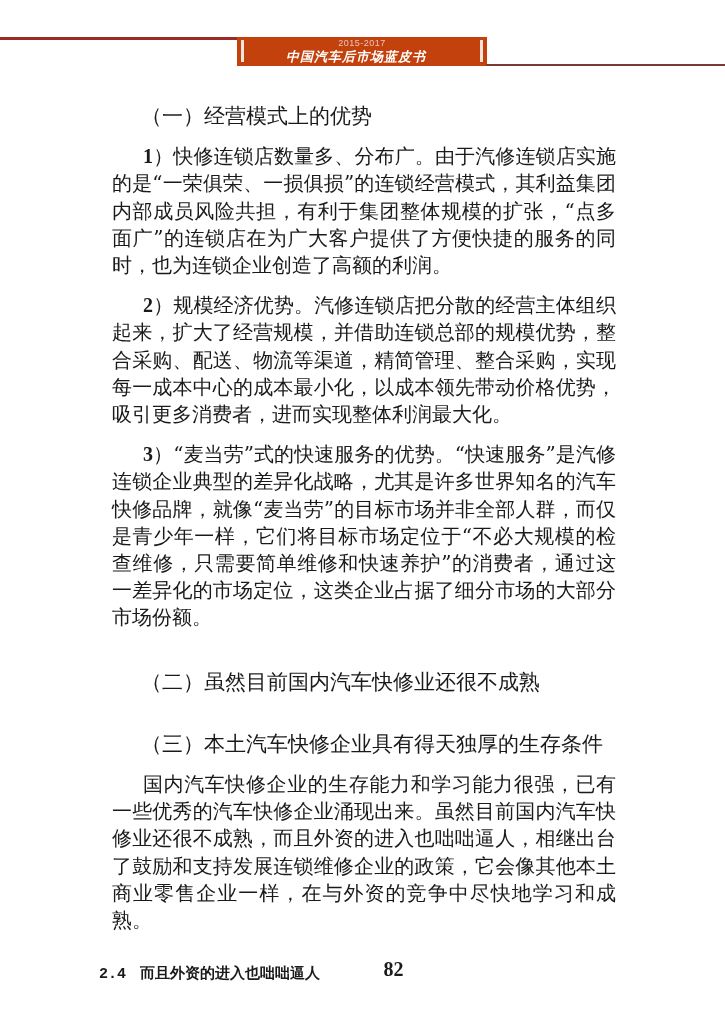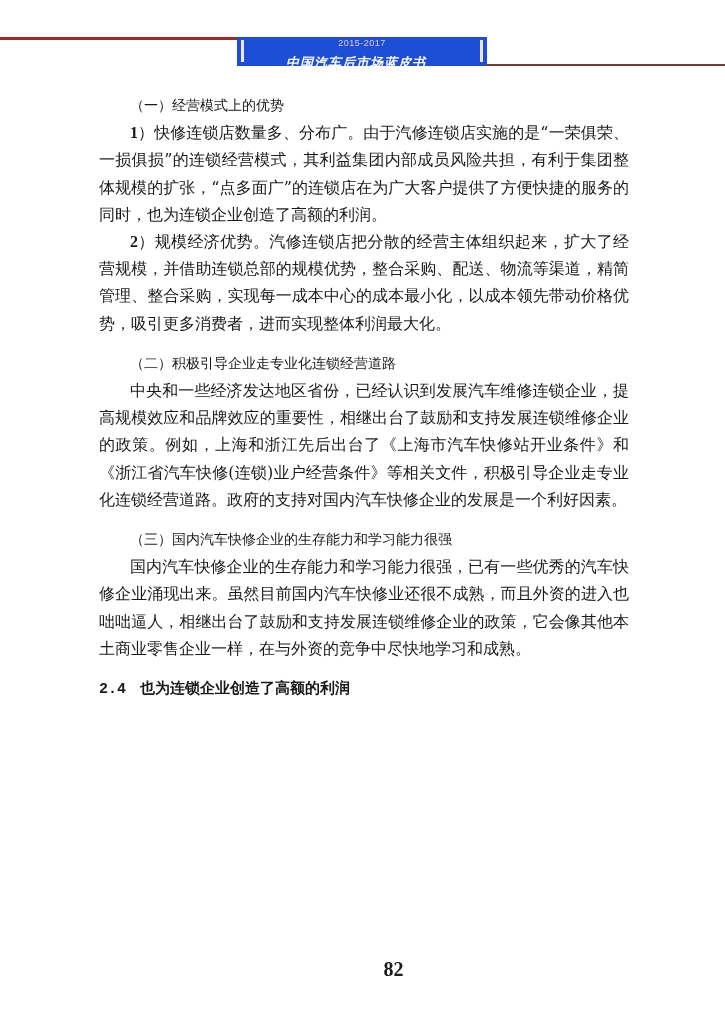--- a/index.html
+++ b/index.html
@@ -3,36 +3,36 @@
 <meta charset="utf-8">
 <style>
   html, body { margin: 0; padding: 0; }
   body {
     width: 725px; height: 1024px; background: #ffffff; position: relative; overflow: hidden;
     font-family: "DejaVu Serif", "Liberation Serif", serif; color: #1a1a1a;
   }
   .hdr-line-left { position: absolute; left: 0; top: 37px; width: 238px; height: 3px; background: #9b2b27; }
   .hdr-line-right { position: absolute; left: 486px; top: 64px; width: 239px; height: 2px; background: #7a3a33; }
   .banner {
-    position: absolute; left: 237px; top: 37px; width: 250px; height: 29px; background: #1d4ed8;
+    position: absolute; left: 237px; top: 37px; width: 250px; height: 29px; background: #c2410c;
   }
   .banner .bar-l { position: absolute; left: 4px; top: 3px; width: 3px; height: 22px; background: #f2e3df; }
   .banner .bar-r { position: absolute; right: 4px; top: 3px; width: 3px; height: 22px; background: #f2e3df; }
   .banner .years {
     position: absolute; left: 0; right: 0; top: 1px; text-align: center;
     font-family: "Liberation Sans", sans-serif; font-size: 9px; color: #e9c5c0; letter-spacing: 0.5px;
   }
   .banner .title {
     position: absolute; left: 0; right: 12px; top: 11px; text-align: center;
     font-family: "DejaVu Sans", sans-serif; font-size: 13px; font-weight: bold; font-style: italic;
-    color: #ffffff; letter-spacing: 1px; margin-top: 6px;
+    color: #ffffff; letter-spacing: 1px;
   }
   .content { position: absolute; left: 99px; top: 92px; width: 530px; }
-  .p { font-size: 16px; line-height: 27.2px; text-align: justify; margin: 0; }
-  .sub { font-size: 14px; line-height: 27.2px; margin: 0; padding-left: 31px; }
+  .p { font-size: 20px; line-height: 27.2px; text-align: justify; margin: 13px; }
+  .sub { font-size: 21px; line-height: 27.2px; margin: 11px; padding-left: 31px; }
   .indent { text-indent: 31px; }
   .gap { height: 13px; }
   .sec-heading {
     font-family: "DejaVu Sans", sans-serif; font-weight: bold; font-size: 15px; line-height: 27px; margin: 0;
   }
   .sec-heading .num { font-family: Liberation Mono, monospace; margin-right: 14px; }
   .num-b { font-weight: bold; font-family: "Liberation Serif", serif; }
   .page-num {
     position: absolute; left: 0; width: 725px; top: 958px; text-align: center;
     font-family: "Liberation Serif", serif; font-weight: bold; font-size: 20px; padding-left: 31px;
@@ -47,27 +47,27 @@
   <div class="years">2015-2017</div>
   <div class="title">中国汽车后市场蓝皮书</div>
   <div class="bar-r"></div>
 </div>
 <div class="hdr-line-right"></div>
 
 <div class="content">
   <p class="sub">（一）经营模式上的优势</p>
   <p class="p indent"><span class="num-b">1</span><span>）快修连锁店数量多、分布广。由于汽修连锁店实施的是“一荣俱荣、一损俱损”的连锁经营模式，其利益集团内部成员风险共担，有利于集团整体规模的扩张，“点多面广”的连锁店在为广大客户提供了方便快捷的服务的同时，也为连锁企业创造了高额的利润。</span></p>
   <p class="p indent"><span class="num-b">2</span><span>）规模经济优势。汽修连锁店把分散的经营主体组织起来，扩大了经营规模，并借助连锁总部的规模优势，整合采购、配送、物流等渠道，精简管理、整合采购，实现每一成本中心的成本最小化，以成本领先带动价格优势，吸引更多消费者，进而实现整体利润最大化。</span></p>
+  <p class="p indent"><span class="num-b">3</span><span>）“麦当劳”式的快速服务的优势。“快速服务”是汽修连锁企业典型的差异化战略，尤其是许多世界知名的汽车快修品牌，就像“麦当劳”的目标市场并非全部人群，而仅是青少年一样，它们将目标市场定位于“不必大规模的检查维修，只需要简单维修和快速养护”的消费者，通过这一差异化的市场定位，这类企业占据了细分市场的大部分市场份额。</span></p>
 
   <div class="gap"></div>
-  <p class="sub">（二）积极引导企业走专业化连锁经营道路</p>
-  <p class="p indent">中央和一些经济发达地区省份，已经认识到发展汽车维修连锁企业，提高规模效应和品牌效应的重要性，相继出台了鼓励和支持发展连锁维修企业的政策。例如，上海和浙江先后出台了《上海市汽车快修站开业条件》和《浙江省汽车快修(连锁)业户经营条件》等相关文件，积极引导企业走专业化连锁经营道路。政府的支持对国内汽车快修企业的发展是一个利好因素。</p>
+  <p class="sub">（二）虽然目前国内汽车快修业还很不成熟</p>
 
   <div class="gap"></div>
-  <p class="sub">（三）国内汽车快修企业的生存能力和学习能力很强</p>
+  <p class="sub">（三）本土汽车快修企业具有得天独厚的生存条件</p>
   <p class="p indent">国内汽车快修企业的生存能力和学习能力很强，已有一些优秀的汽车快修企业涌现出来。虽然目前国内汽车快修业还很不成熟，而且外资的进入也咄咄逼人，相继出台了鼓励和支持发展连锁维修企业的政策，它会像其他本土商业零售企业一样，在与外资的竞争中尽快地学习和成熟。</p>
 
   <div class="gap"></div>
-  <p class="sec-heading"><span class="num">2.4</span><span>也为连锁企业创造了高额的利润</span></p>
+  <p class="sec-heading"><span class="num">2.4</span><span>而且外资的进入也咄咄逼人</span></p>
   <div class="gap"></div>
 </div>
 
 <div class="page-num">82</div>
 
 </body></html>

